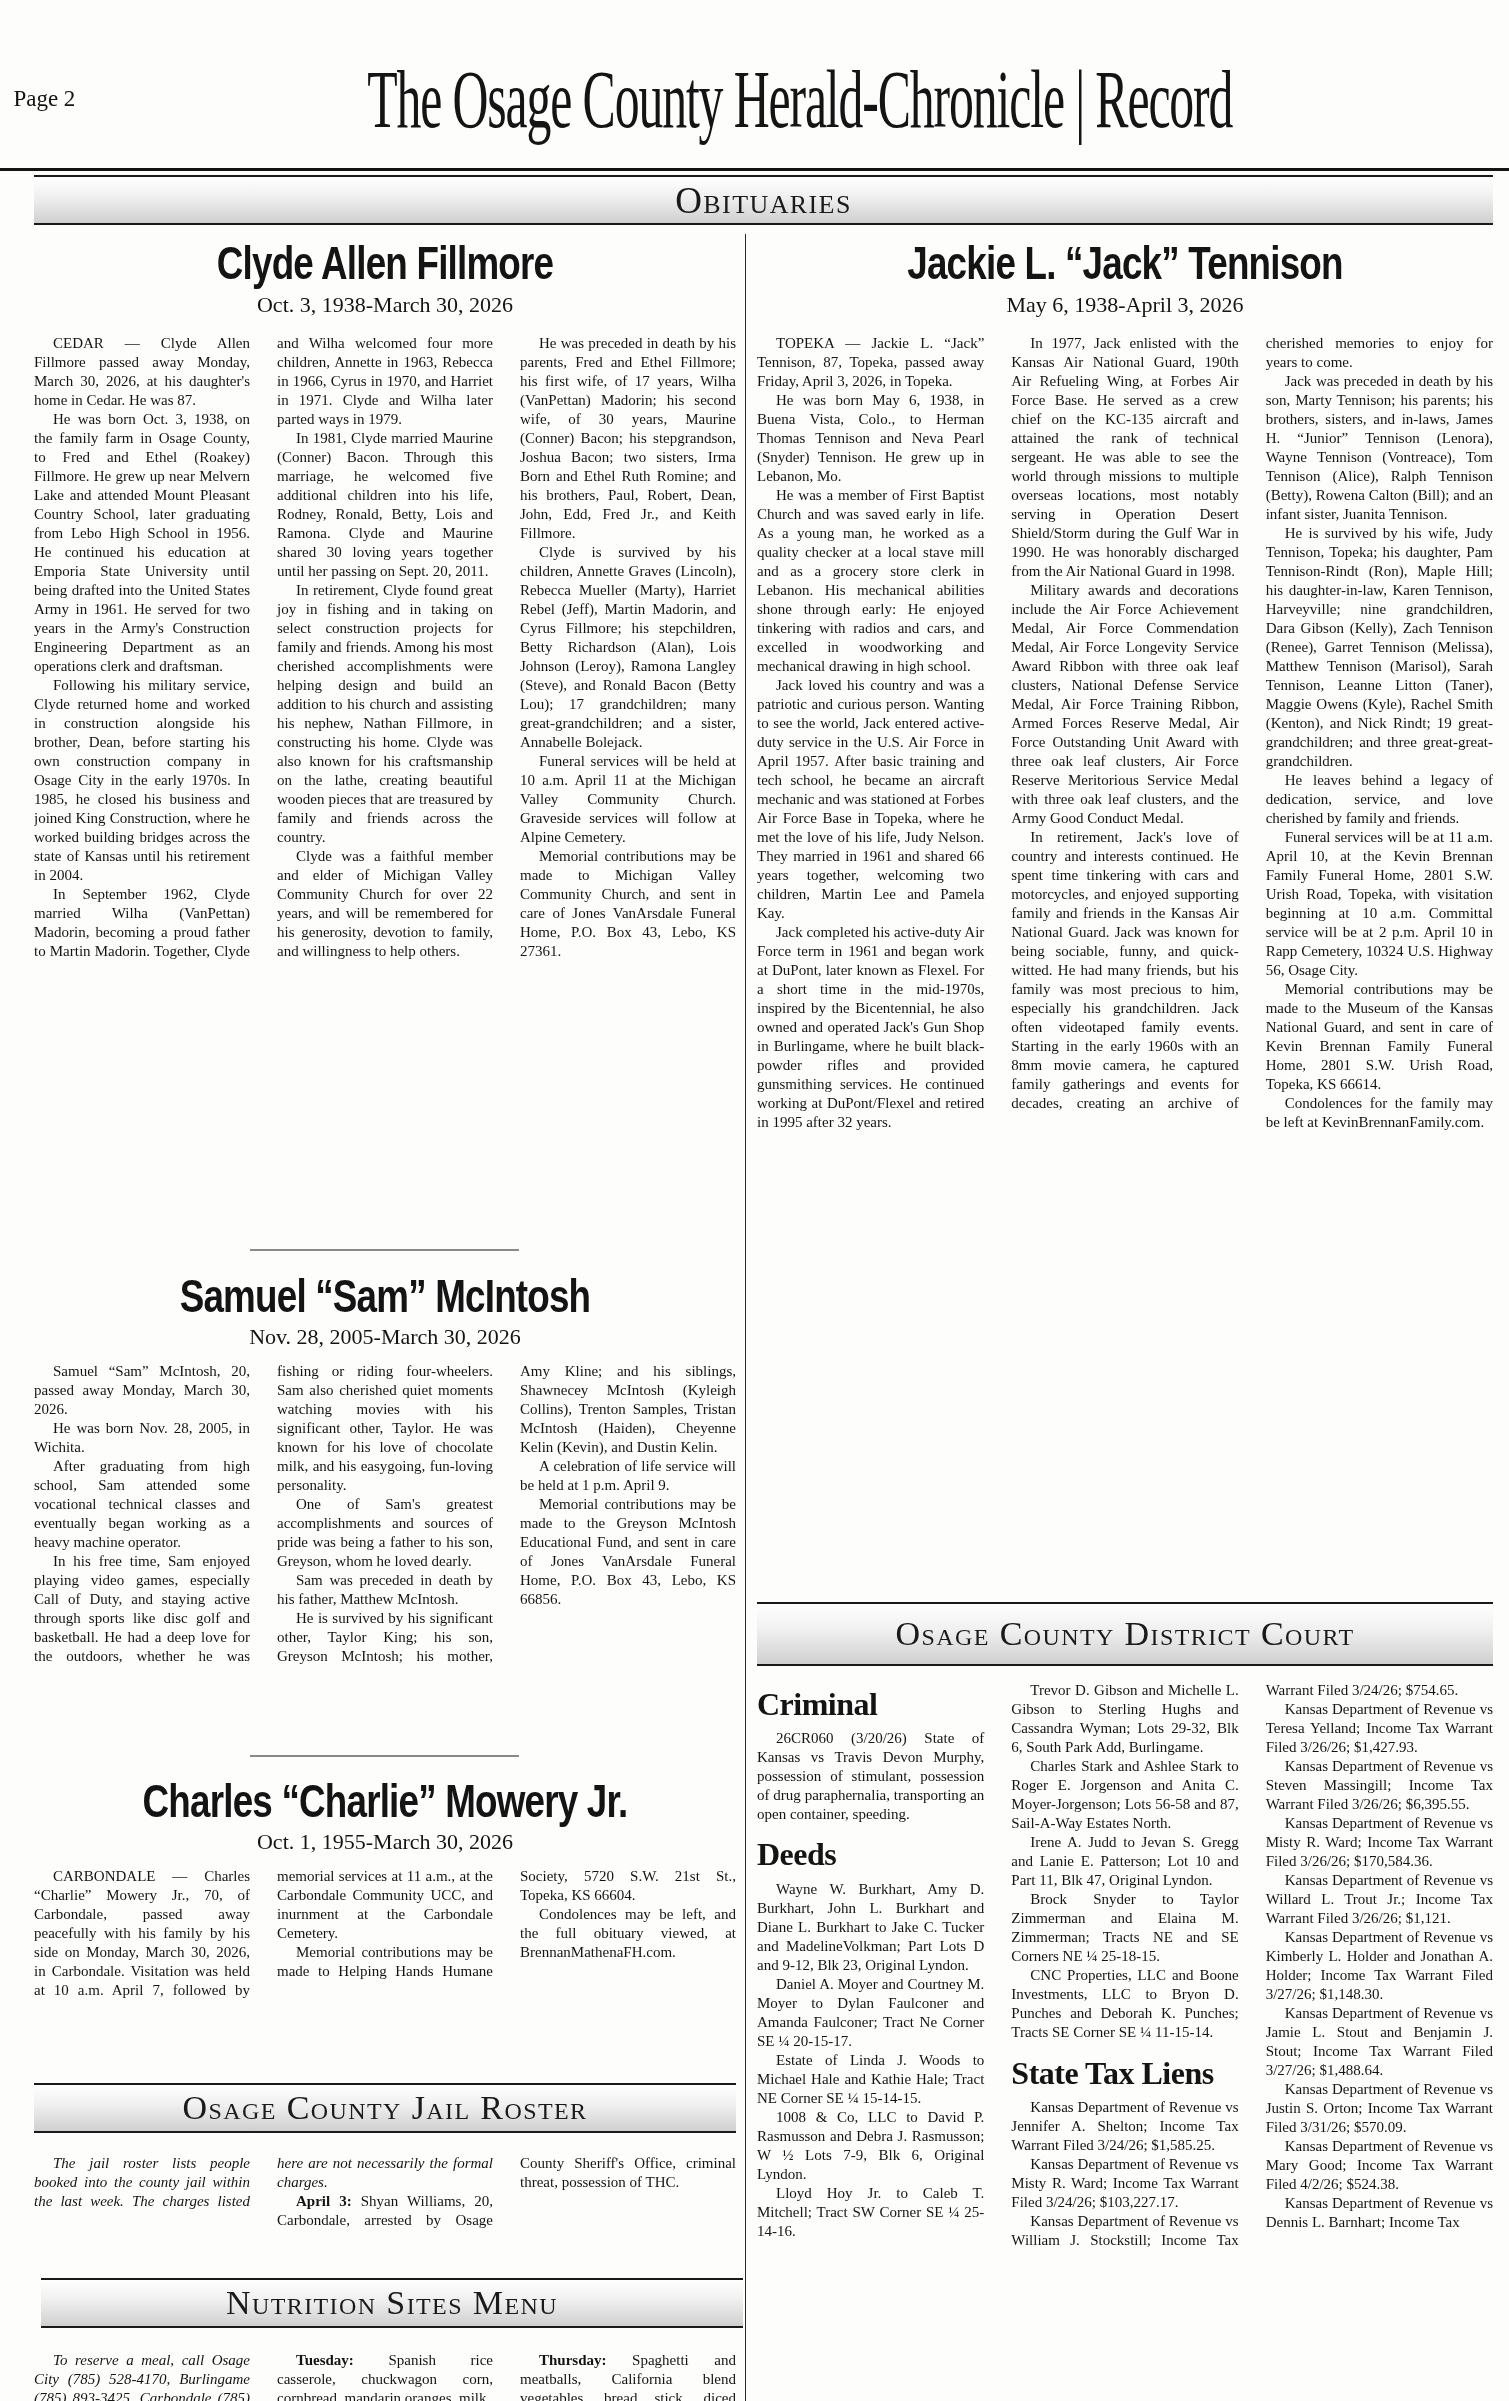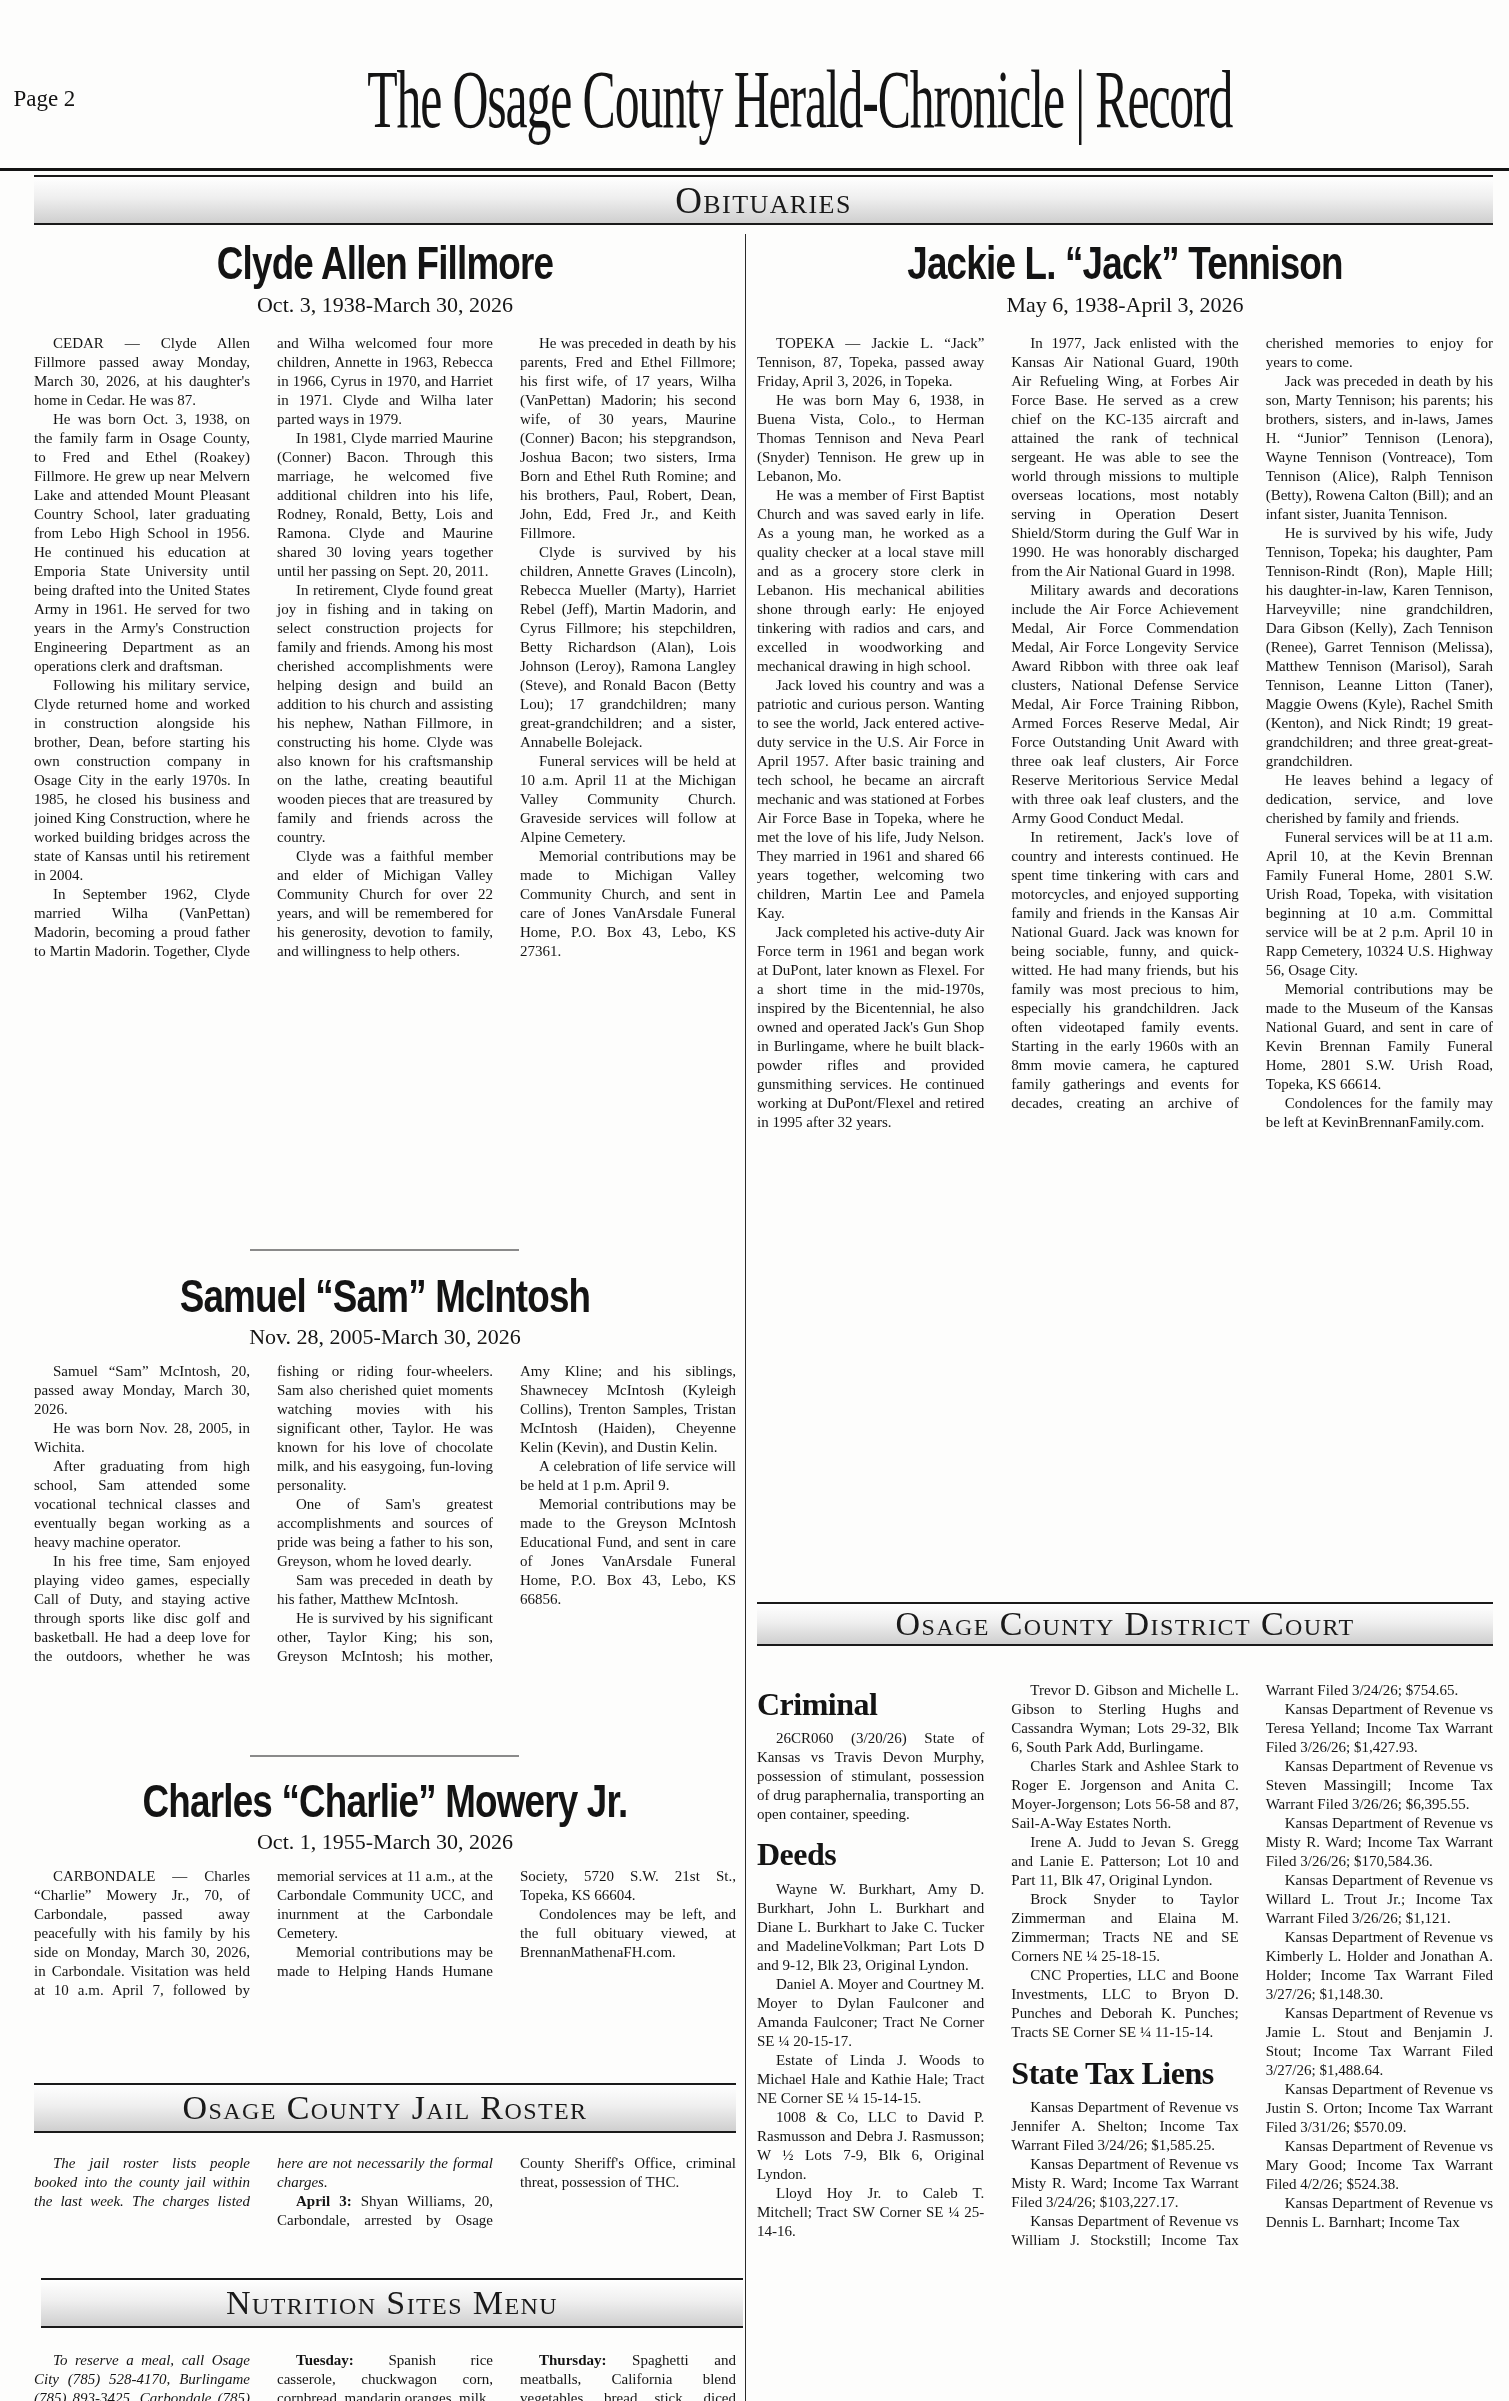--- a/index.html
+++ b/index.html
@@ -137,21 +137,21 @@
       <p class="para">Military awards and decorations include the Air Force Achievement Medal, Air Force Commendation Medal, Air Force Longevity Service Award Ribbon with three oak leaf clusters, National Defense Service Medal, Air Force Training Ribbon, Armed Forces Reserve Medal, Air Force Outstanding Unit Award with three oak leaf clusters, Air Force Reserve Meritorious Service Medal with three oak leaf clusters, and the Army Good Conduct Medal.</p>
       <p class="para">In retirement, Jack's love of country and interests continued. He spent time tinkering with cars and motorcycles, and enjoyed supporting family and friends in the Kansas Air National Guard. Jack was known for being sociable, funny, and quick-witted. He had many friends, but his family was most precious to him, especially his grandchildren. Jack often videotaped family events. Starting in the early 1960s with an 8mm movie camera, he captured family gatherings and events for decades, creating an archive of cherished memories to enjoy for years to come.</p>
       <p class="para">Jack was preceded in death by his son, Marty Tennison; his parents; his brothers, sisters, and in-laws, James H. “Junior” Tennison (Lenora), Wayne Tennison (Vontreace), Tom Tennison (Alice), Ralph Tennison (Betty), Rowena Calton (Bill); and an infant sister, Juanita Tennison.</p>
       <p class="para">He is survived by his wife, Judy Tennison, Topeka; his daughter, Pam Tennison-Rindt (Ron), Maple Hill; his daughter-in-law, Karen Tennison, Harveyville; nine grandchildren, Dara Gibson (Kelly), Zach Tennison (Renee), Garret Tennison (Melissa), Matthew Tennison (Marisol), Sarah Tennison, Leanne Litton (Taner), Maggie Owens (Kyle), Rachel Smith (Kenton), and Nick Rindt; 19 great-grandchildren; and three great-great-grandchildren.</p>
       <p class="para">He leaves behind a legacy of dedication, service, and love cherished by family and friends.</p>
       <p class="para">Funeral services will be at 11 a.m. April 10, at the Kevin Brennan Family Funeral Home, 2801 S.W. Urish Road, Topeka, with visitation beginning at 10 a.m. Committal service will be at 2 p.m. April 10 in Rapp Cemetery, 10324 U.S. Highway 56, Osage City.</p>
       <p class="para">Memorial contributions may be made to the Museum of the Kansas National Guard, and sent in care of Kevin Brennan Family Funeral Home, 2801 S.W. Urish Road, Topeka, KS 66614.</p>
       <p class="para">Condolences for the family may be left at KevinBrennanFamily.com.</p>
     </div>
 
-  <div class="section-bar" style="left:757px; width:736px; top:1602px; height:44px; font-size:34px;">
+  <div class="section-bar" style="left:757px; width:736px; top:1602px; height:64px; font-size:34px;">
     <span>Osage County District Court</span>
   </div>
   <div class="colwrap rightzone" style="top:1681px; height:797px;">
     <div class="court-h">Criminal</div>
     <div>
 
     <p class="para">26CR060 (3/20/26) State of Kansas vs Travis Devon Murphy, possession of stimulant, possession of drug paraphernalia, transporting an open container, speeding.</p>
       </div>
     <div class="court-h" style="margin-top:12px;">Deeds</div>
     <div>

